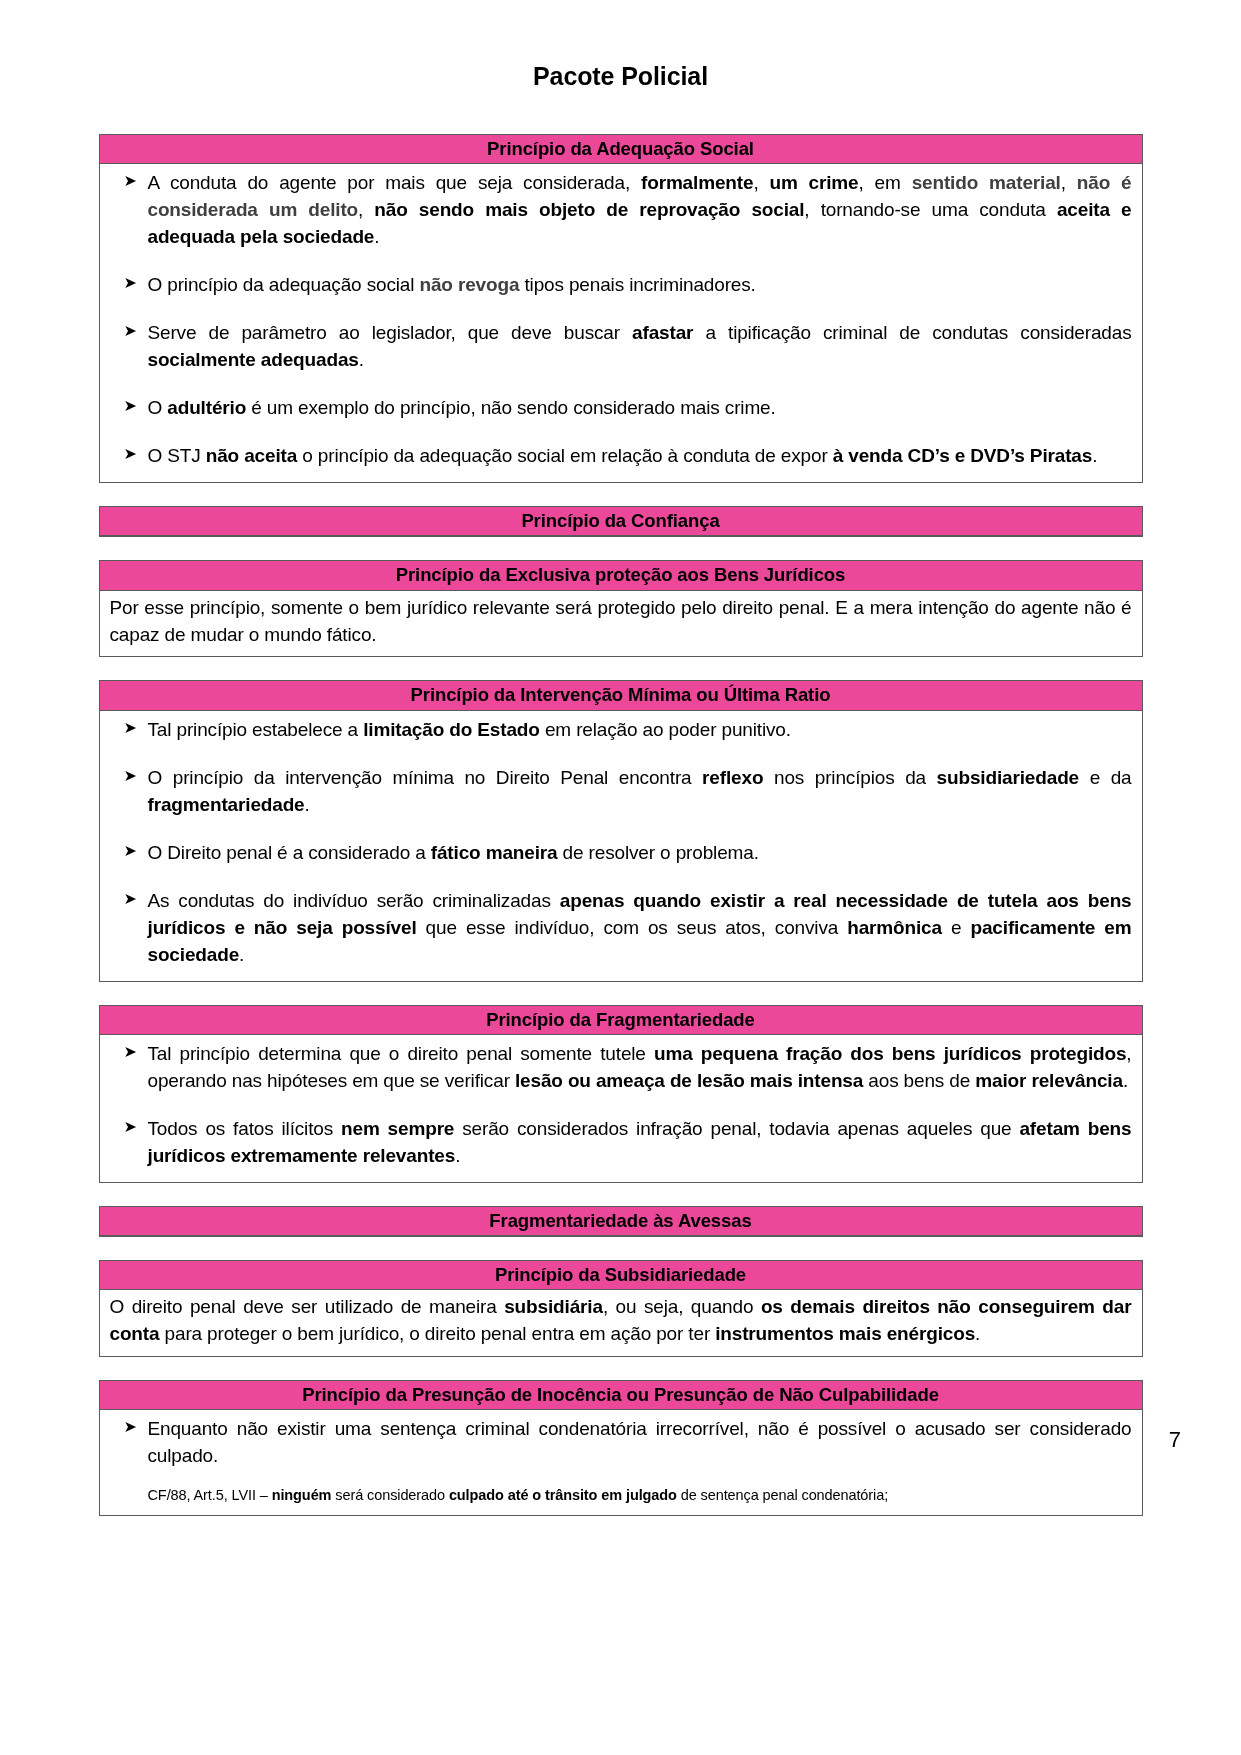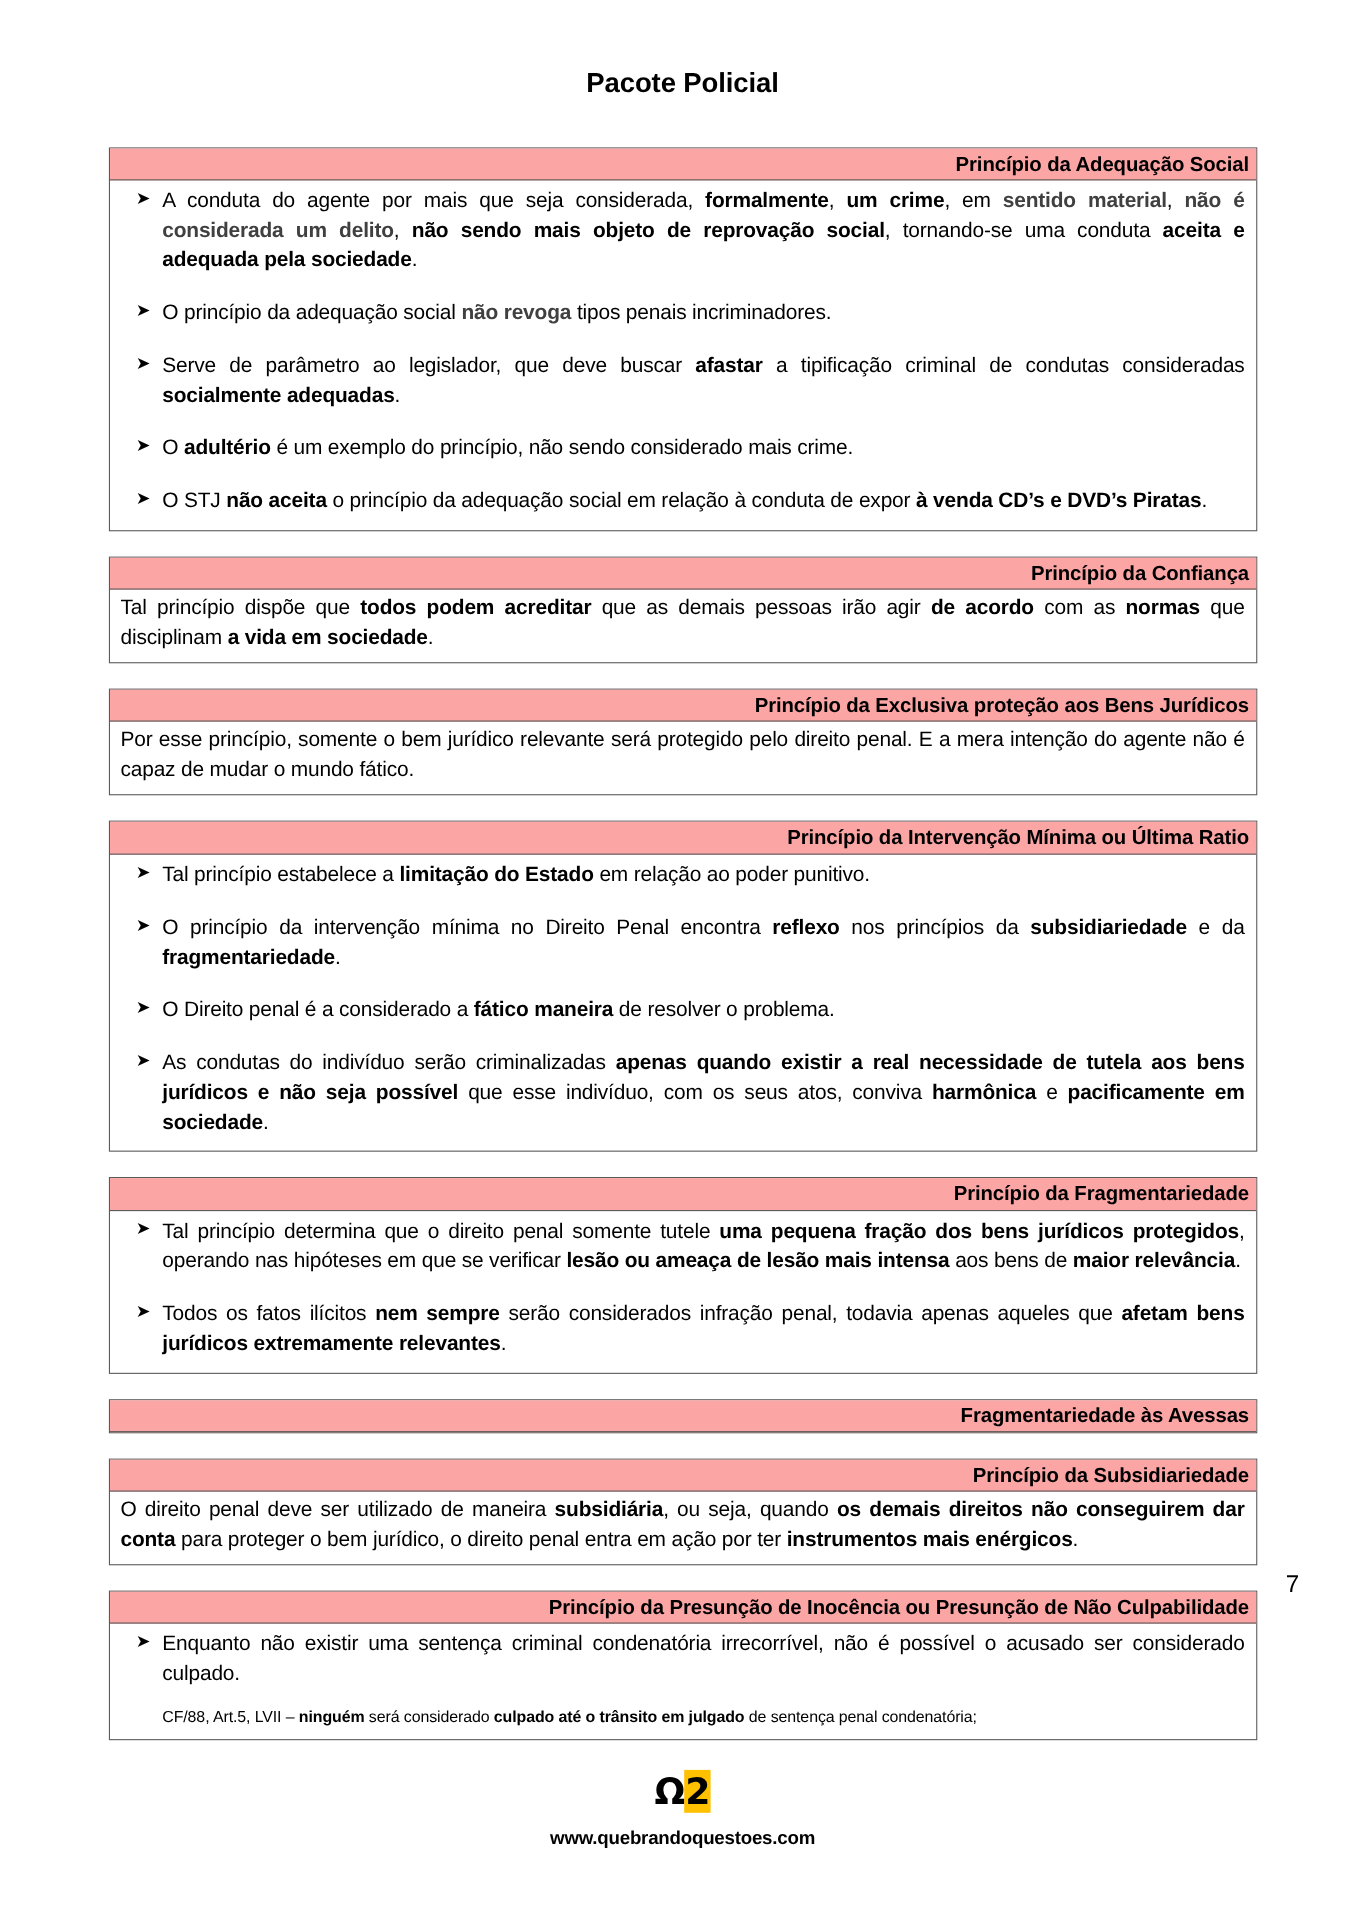--- a/index.html
+++ b/index.html
@@ -36,23 +36,23 @@
     margin: 0 auto;
     margin-top: 43px;
   }
   .card {
     border: 1.5px solid #5a5a5a;
     border-collapse: collapse;
     margin-bottom: 23px;
     background: #ffffff;
   }
   .card-header {
-    background: #fca5a5;
+    background: #ec4899;
     border-bottom: 1.5px solid #5a5a5a;
-    text-align: right;
+    text-align: center;
     font-size: 18.5px;
     font-weight: bold;
     padding: 3px 6px 4px 6px;
     line-height: 1.15;
     letter-spacing: -0.1px;
   }
   .card-body {
     padding: 6px 10px 8px 10px;
   }
   .card-body.plain {
@@ -143,23 +143,20 @@
             <li><span class="arrow">➤</span><span>A conduta do agente por mais que seja considerada, <b>formalmente</b>, <b>um crime</b>, em <span class="red">sentido material</span>, <span class="red">não é considerada um delito</span>, <b>não sendo mais objeto de reprovação social</b>, tornando-se uma conduta <b>aceita e adequada pela sociedade</b>.</span></li>
             <li><span class="arrow">➤</span><span>O princípio da adequação social <span class="red">não revoga</span> tipos penais incriminadores.</span></li>
             <li><span class="arrow">➤</span><span>Serve de parâmetro ao legislador, que deve buscar <b>afastar</b> a tipificação criminal de condutas consideradas <b>socialmente adequadas</b>.</span></li>
             <li><span class="arrow">➤</span><span>O <b>adultério</b> é um exemplo do princípio, não sendo considerado mais crime.</span></li>
             <li><span class="arrow">➤</span><span>O STJ <b>não aceita</b> o princípio da adequação social em relação à conduta de expor <b>à venda CD’s e DVD’s Piratas</b>.</span></li>
           </ul>
         </div>
       </div>
       <div class="card">
         <div class="card-header">Princípio da Confiança</div>
-        <div class="card-body plain">
-          <p class="para">Tal princípio dispõe que <b>todos podem acreditar</b> que as demais pessoas irão agir <b>de acordo</b> com as <b>normas</b> que disciplinam <b>a vida em sociedade</b>.</p>
-        </div>
       </div>
       <div class="card">
         <div class="card-header">Princípio da Exclusiva proteção aos Bens Jurídicos</div>
         <div class="card-body plain">
           <p class="para">Por esse princípio, somente o bem jurídico relevante será protegido pelo direito penal. E a mera intenção do agente não é capaz de mudar o mundo fático.</p>
         </div>
       </div>
       <div class="card">
         <div class="card-header">Princípio da Intervenção Mínima ou Última Ratio</div>
         <div class="card-body">
@@ -193,20 +190,16 @@
         <div class="card-header">Princípio da Presunção de Inocência ou Presunção de Não Culpabilidade</div>
         <div class="card-body">
           <ul class="bullets">
             <li><span class="arrow">➤</span><span>Enquanto não existir uma sentença criminal condenatória irrecorrível, não é possível o acusado ser considerado culpado.</span></li>
           </ul>
           <div class="note">CF/88, Art.5, LVII – <b>ninguém</b> será considerado <b>culpado até o trânsito em julgado</b> de sentença penal condenatória;</div>
         </div>
       </div>
     </div>
 
-  <div class="footer">
-    <div class="logo"><span>Ω</span><span class="hl">2</span></div>
-    <div class="site">www.quebrandoquestoes.com</div>
-  </div>
 
   <div class="page-number">7</div>
 
 </div>
 
 </body></html>

